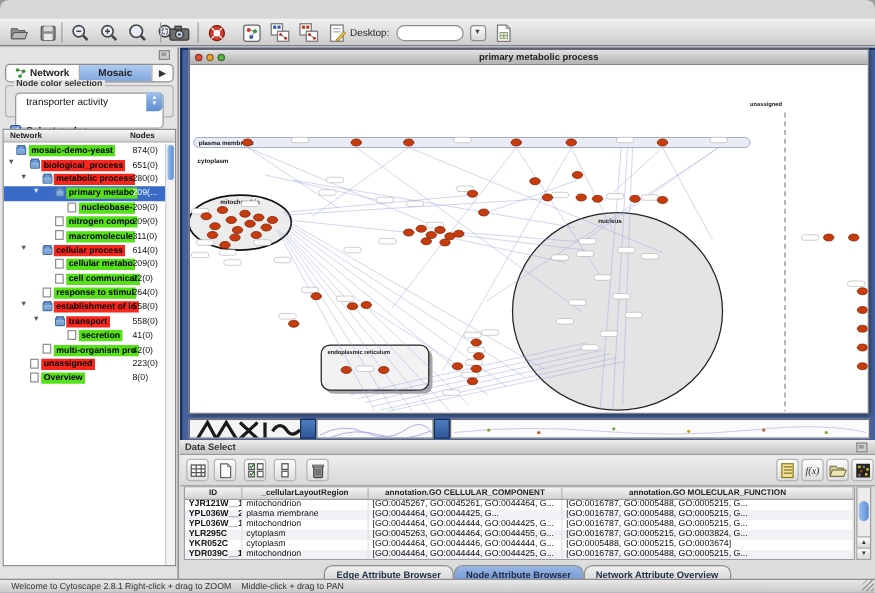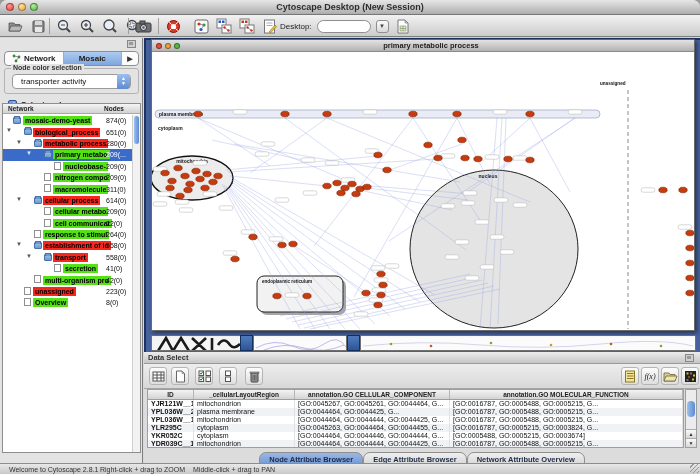--- a/index.html
+++ b/index.html
@@ -35,21 +35,21 @@
   .dockicon{position:absolute;right:6px;top:2px;width:9px;height:8px;border:1px solid #888;background:#d0d0d0;}
   .dockicon:before{content:"";position:absolute;left:1px;top:1px;width:4px;height:3px;background:#9a9a9a;}
   .seg{position:absolute;left:4px;top:13px;width:135px;height:15px;border:1px solid #8f8f8f;border-radius:4px;
     background:#fbfbfb;display:flex;overflow:hidden;}
   .segitem{flex:1;display:flex;align-items:center;justify-content:center;font-size:8px;font-weight:bold;color:#222;
     border-right:1px solid #aaa;gap:3px;}
   .segitem.sel{background:linear-gradient(#aecbf0,#7fa6dd);}
   .segarrow{width:16px;flex:none;display:flex;align-items:center;justify-content:center;font-size:7px;color:#333;border-right:none;}
   .gbox{position:absolute;left:4px;top:30px;width:135px;height:26px;border:1px solid #b3b3b3;border-radius:3px;}
   .gboxlegend{position:absolute;left:6px;top:-5px;background:#e3e3e3;padding:0 2px;font-size:7px;font-weight:bold;color:#333;}
-  .combo{position:absolute;left:7px;top:5px;width:119px;height:15px;border:1px solid #9a9a9a;border-radius:4px;background:#fff;
+  .combo{position:absolute;left:7px;top:5px;width:119px;height:29px;border:1px solid #9a9a9a;border-radius:4px;background:#fff;
     font-size:8px;line-height:13px;padding-left:8px;color:#111;}
   .combo .steppers{position:absolute;right:0;top:-1px;width:13px;height:15px;border-radius:0 4px 4px 0;
     background:linear-gradient(#9cc0ee,#5d8cd0);color:#fff;font-size:5px;line-height:5px;text-align:center;padding-top:2px;}
   .checkrow{position:absolute;left:8px;top:62px;display:flex;align-items:center;gap:4px;}
   .checkbox{width:9px;height:9px;border-radius:2px;background:linear-gradient(#7aa8e8,#3f6fc2);border:1px solid #2c4f93;
     color:#fff;font-size:8px;line-height:8px;text-align:center;}
   .checklabel{font-size:8px;font-weight:bold;color:#111;}
   .treebox{position:absolute;left:2px;top:65px;width:139px;bottom:10px;border:1px solid #8e8e8e;background:#fff;overflow:hidden;}
   .treehead{position:absolute;left:0;top:0;width:100%;height:10px;background:linear-gradient(#f5f5f5,#d2d2d2);
     border-bottom:1px solid #a8a8a8;font-size:6.5px;font-weight:bold;color:#222;}
@@ -121,28 +121,20 @@
   .st1{position:absolute;left:9px;top:1.5px;} .st2{position:absolute;left:100px;top:1.5px;} .st3{position:absolute;left:193px;top:1.5px;}
   .grip{position:absolute;right:1px;bottom:1px;width:9px;height:9px;
     background:repeating-linear-gradient(135deg,transparent 0 2px,#999 2px 3px);}
   svg{display:block;}
 </style>
 </head>
 <body>
 
 <div class="app">
 
-  <div class="titlebar">
-    <div class="lights">
-      <div class="light red"></div>
-      <div class="light yellow"></div>
-      <div class="light green"></div>
-    </div>
-    <div class="wtitle">Cytoscape Desktop (New Session)</div>
-  </div>
 
   <div class="toolbar">
     <div class="tgroup" style="left:6px;">
       <div class="tbtn">
         <svg width="15" height="12" viewBox="0 0 15 12">
             <path d="M1 3 L6 3 L7 4.5 L12 4.5 L12 11 L1 11 Z" fill="#8d8d8d" stroke="#555" stroke-width=".8"></path>
             <path d="M3 6 L14 6 L12 11 L1 11 Z" fill="#b9b9b9" stroke="#555" stroke-width=".8"></path>
           </svg>
       </div>
       <div class="tbtn">
@@ -727,22 +719,22 @@
             <div class="td c3">[GO:0016787, GO:0005488, GO:0005215, G...</div>
           </div>
         </div>
     </div>
     <div class="dscroll">
       <div class="dthumb"></div>
       <div class="dsarrow" style="bottom:9px;">▲</div>
       <div class="dsarrow" style="bottom:0;">▼</div>
     </div>
     <div class="dtabs" id="dp-tabs">
+        <div class="dtab">Edge Attribute Browser</div>
         <div class="dtab sel">Node Attribute Browser</div>
-        <div class="dtab">Edge Attribute Browser</div>
         <div class="dtab">Network Attribute Overview</div>
       </div>
   </div>
 
   <div class="statusbar">
     <span class="st1">Welcome to Cytoscape 2.8.1</span>
     <span class="st2">Right-click + drag to ZOOM</span>
     <span class="st3">Middle-click + drag to PAN</span>
     <div class="grip"></div>
   </div>

